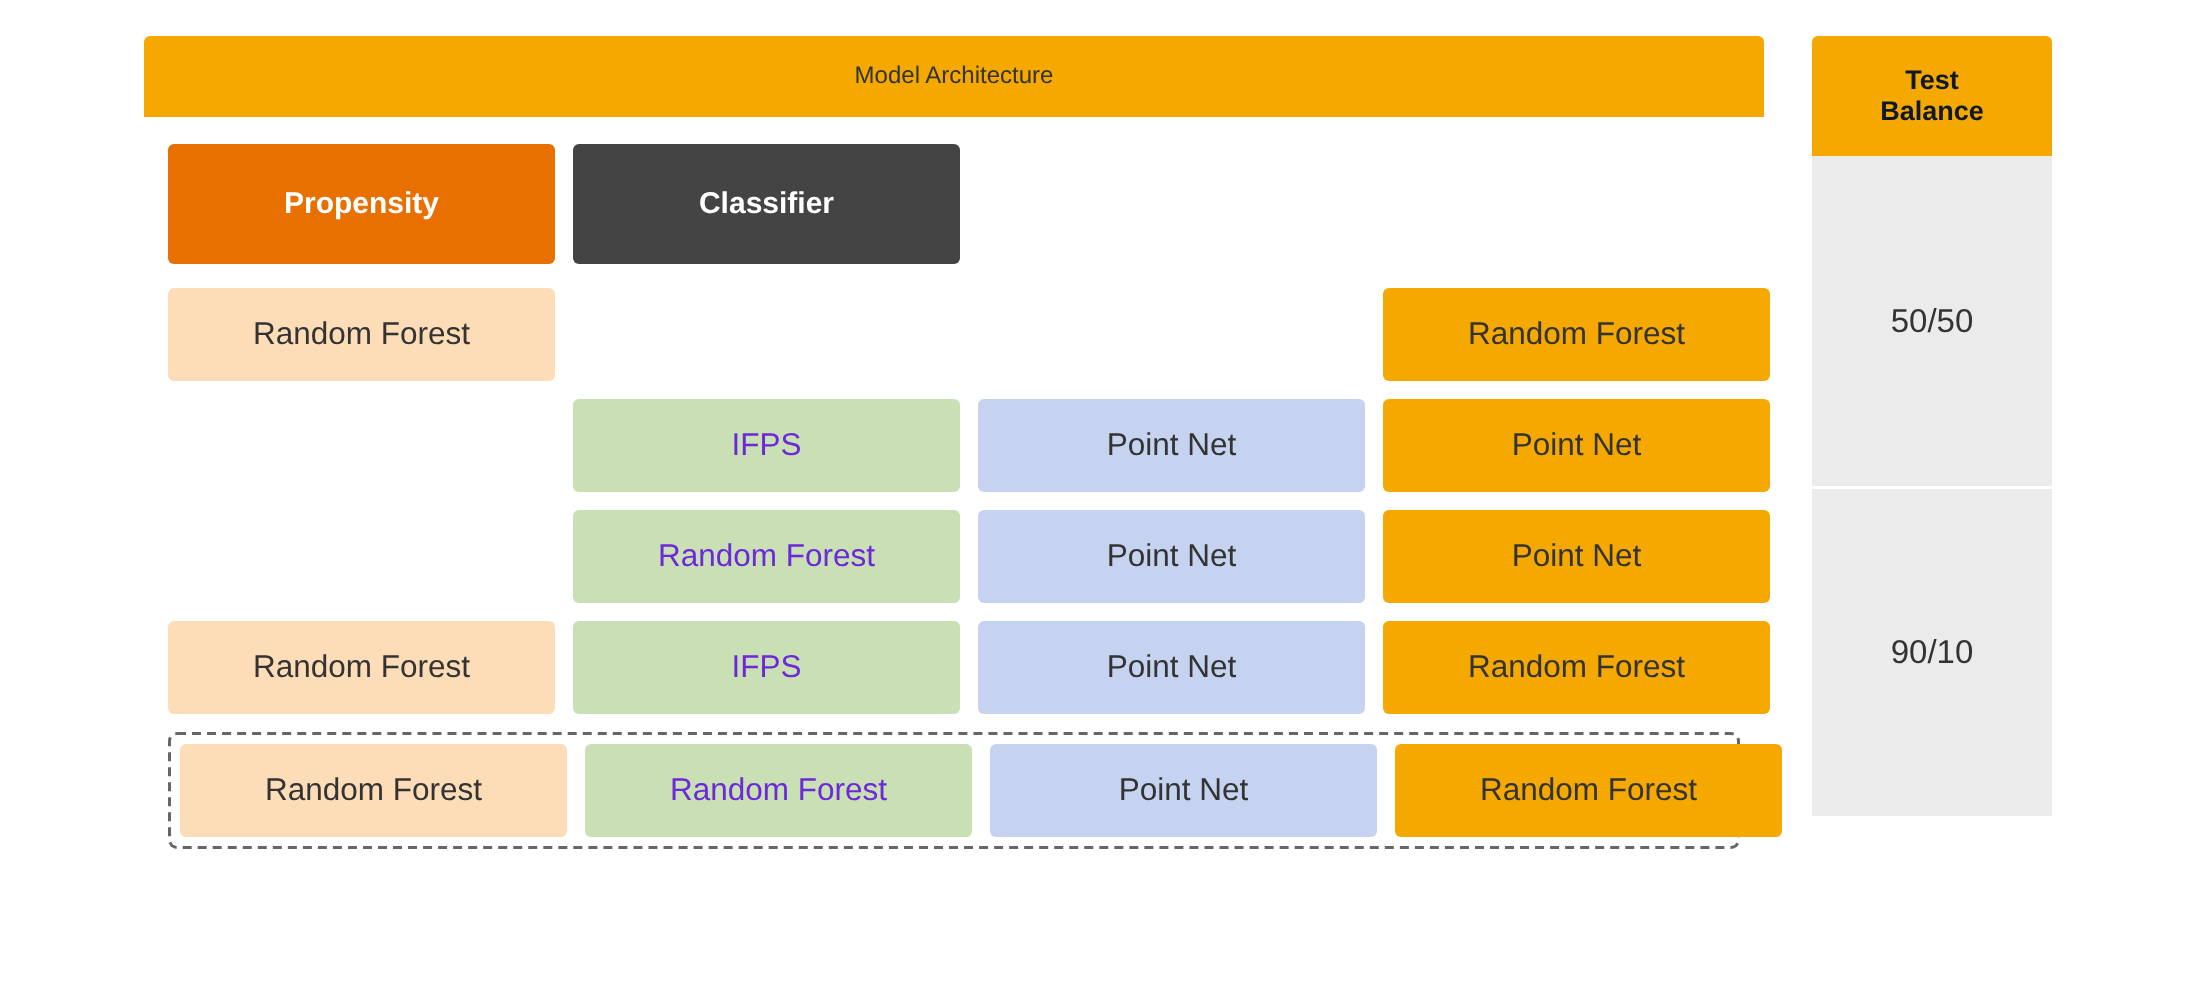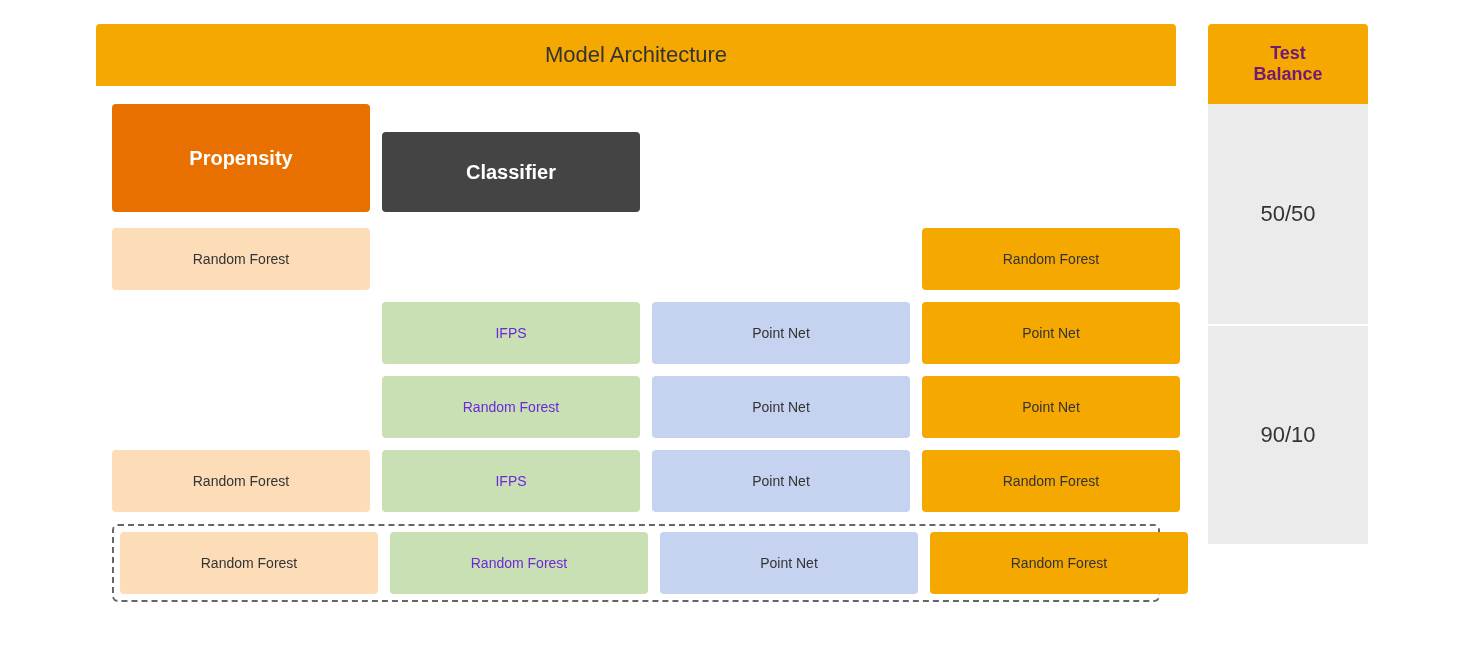--- a/index.html
+++ b/index.html
@@ -20,21 +20,21 @@
       padding: 24px 40px;
     }
     .main-section {
       display: flex;
       flex-direction: column;
       gap: 0;
     }
     .model-arch-header {
       background: #F5A800;
       color: #333;
-      font-size: 22px;
+      font-size: 16px;
       text-align: center;
       padding: 18px 40px;
       border-radius: 4px 4px 0 0;
       width: 1080px;
     }
     .grid-area {
       width: 1080px;
       padding: 18px 16px 18px 16px;
       display: flex;
       flex-direction: column;
@@ -66,42 +66,41 @@
       color: #333;
     }
     .col-header.embedding {
       background: #fff;
       color: #333;
       border: 2px solid #ccc;
     }
     .col-header.classifier {
       background: #444;
       color: #fff;
-      margin-top: 28px;
     }
 
     .rows-area {
       display: flex;
       flex-direction: column;
       gap: 12px;
       position: relative;
     }
 
     .data-row {
       display: grid;
       grid-template-columns: 258px 258px 258px 258px;
       gap: 12px;
     }
 
     .cell {
       display: flex;
       align-items: center;
       justify-content: center;
       border-radius: 4px;
-      font-size: 14px;
+      font-size: 21px;
       font-weight: 500;
       padding: 18px 10px;
       min-height: 62px;
     }
     .cell.empty {
       background: transparent;
       border: none;
     }
     .cell.peach {
       background: #FDDDB8;
@@ -138,21 +137,21 @@
 
     
     .right-panel {
       display: flex;
       flex-direction: column;
       gap: 0;
       width: 160px;
     }
     .test-balance-header {
       background: #F5A800;
-      color: #701a75;
+      color: #0f172a;
       font-size: 18px;
       font-weight: 600;
       text-align: center;
       padding: 14px 10px;
       border-radius: 4px 4px 0 0;
       min-height: 80px;
       display: flex;
       align-items: center;
       justify-content: center;
     }

